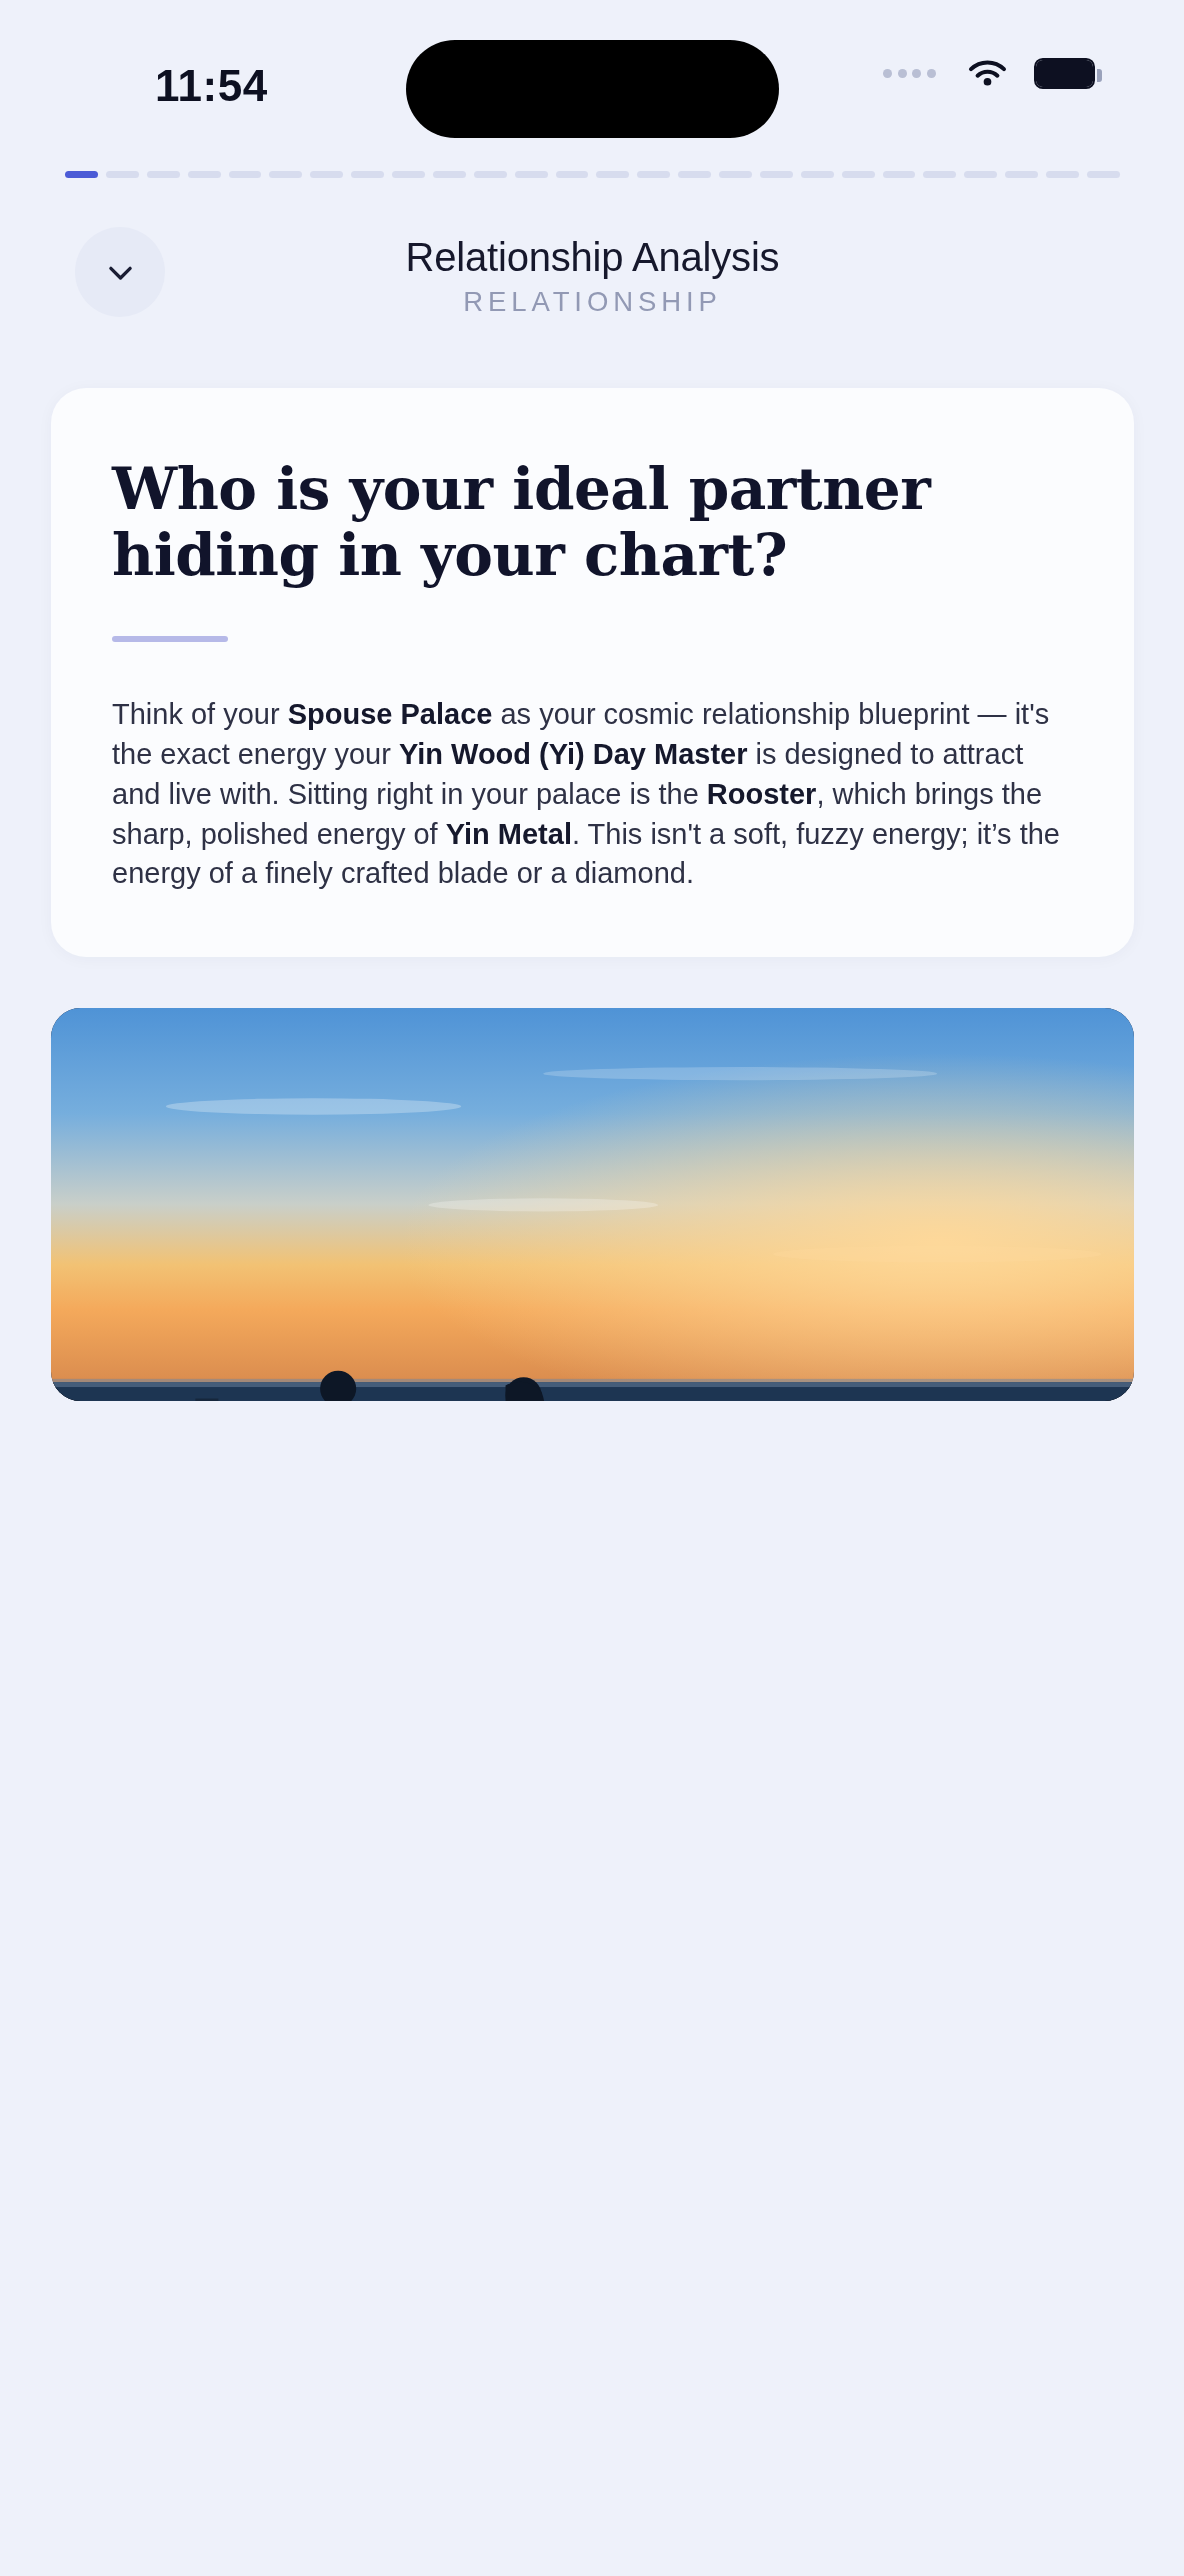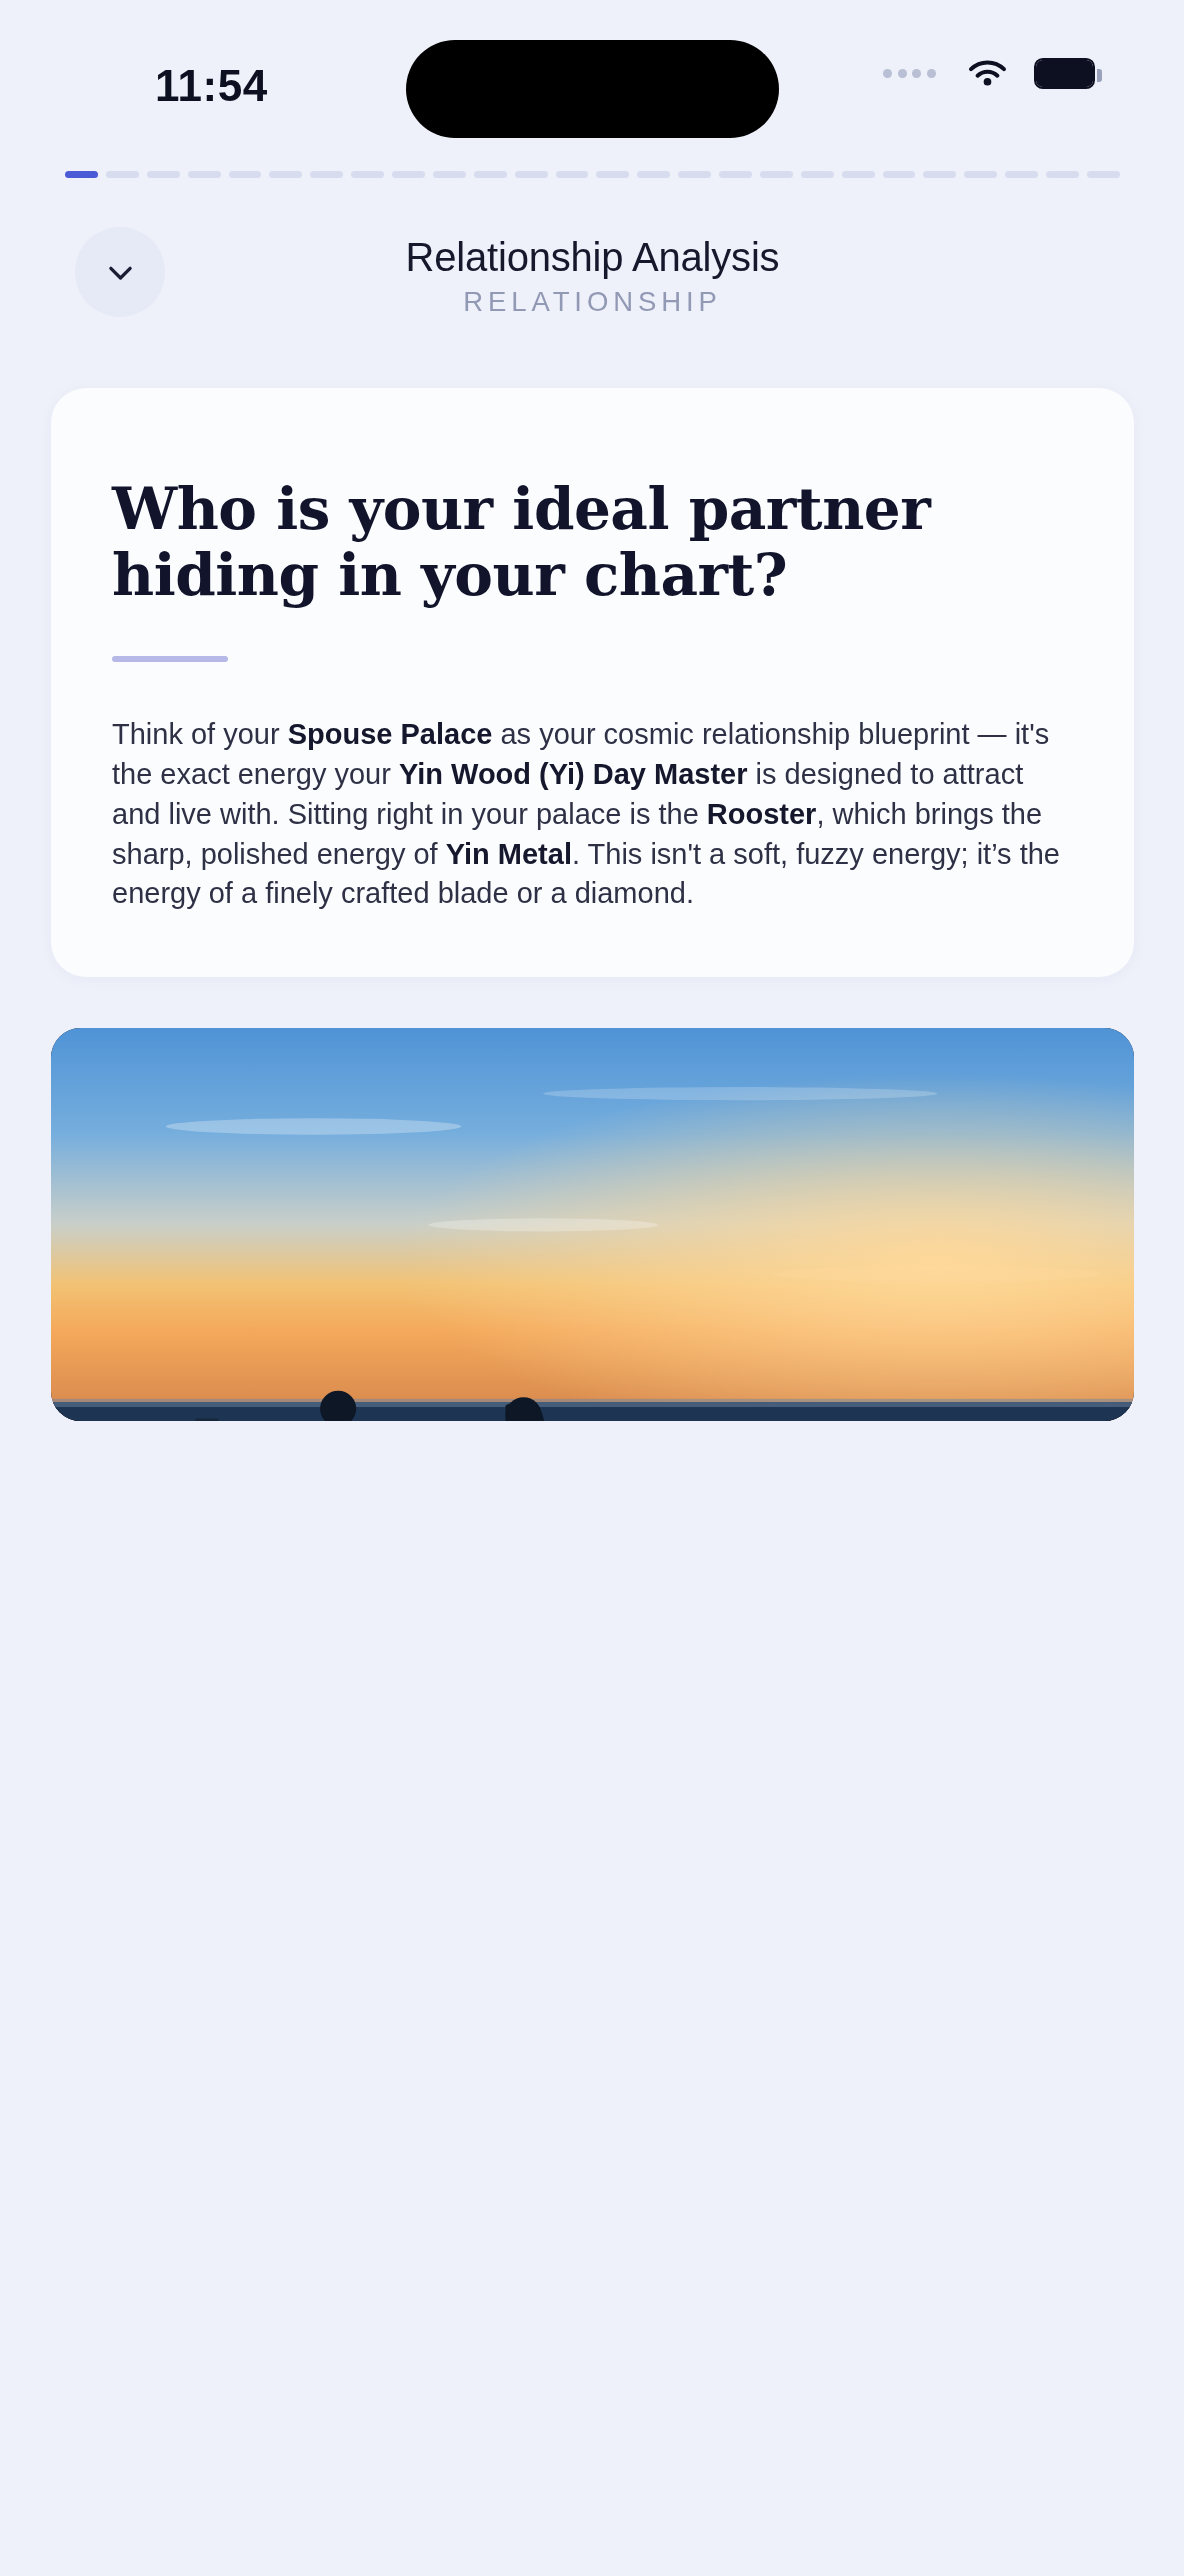--- a/index.html
+++ b/index.html
@@ -148,21 +148,20 @@
     padding: 69px 61px 63px 61px;
     box-shadow: 0 2px 15.7px rgba(30,40,80,0.04);
   }
   .card-heading {
     font-family: "DejaVu Serif", "Liberation Serif", serif;
     font-size: 58px;
     line-height: 1.13;
     color: #11142b;
     font-weight: 700;
     letter-spacing: -0.5px;
-    margin-top: 20px;
   }
   .rule {
     width: 116px;
     height: 6.9px;
     border-radius: 3.9px;
     background: #b6b9e8;
     margin: 47px 0 53px 0;
   }
   .body-text {
     font-size: 29px;

